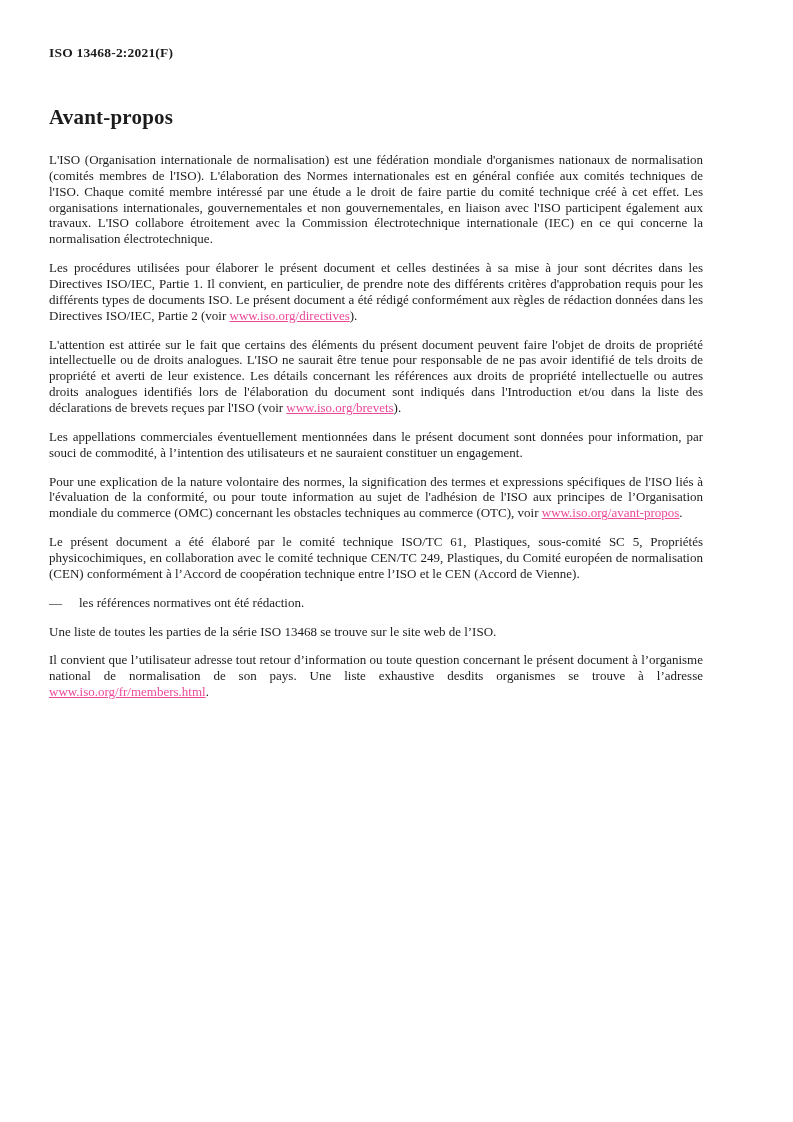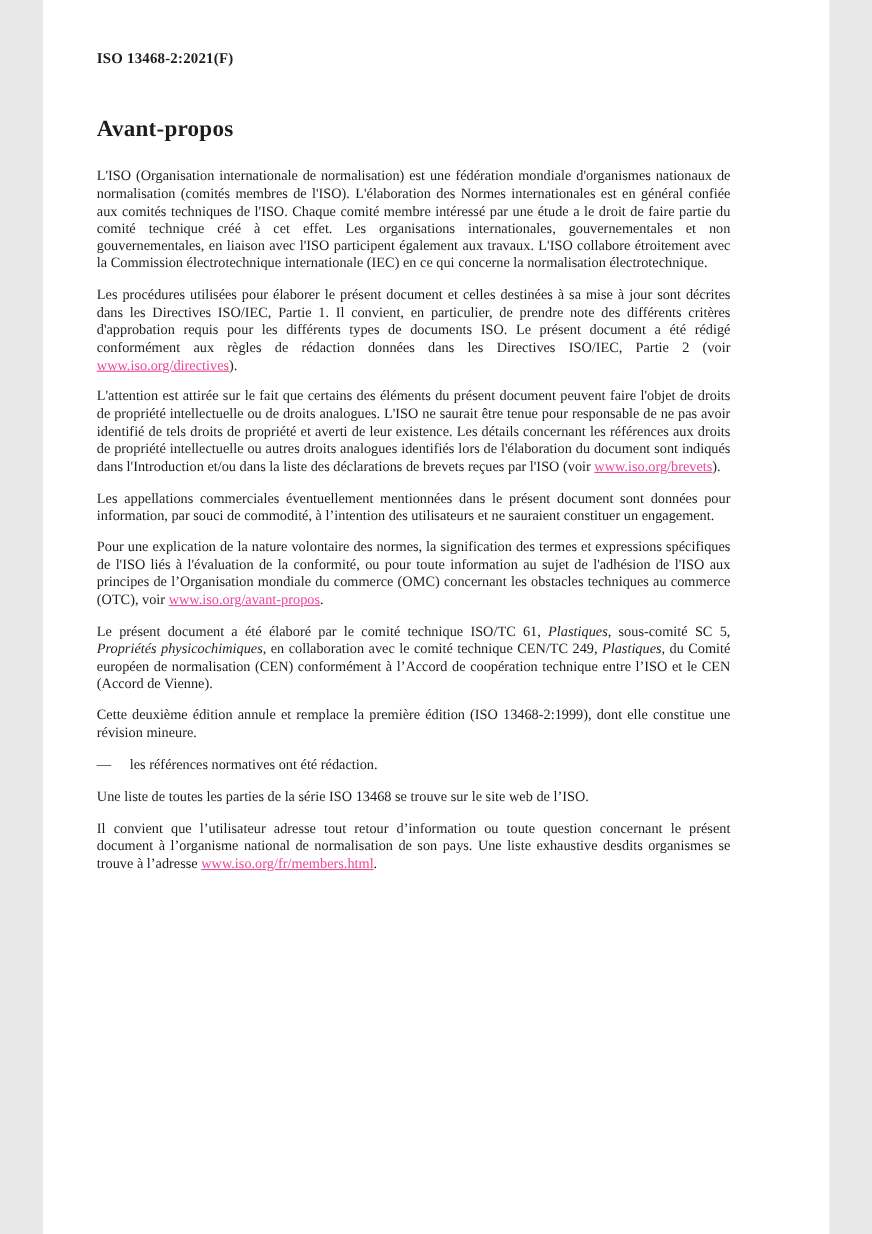--- a/index.html
+++ b/index.html
@@ -1,18 +1,18 @@
 <!DOCTYPE html>
 <html><head>
 <meta charset="utf-8">
 <style>
   html, body { margin: 0; padding: 0; background: #e8e8e8; }
   .page {
     position: relative;
-    width: 715px;
+    width: 793px;
     height: 1122px;
     margin: 0 auto;
     background: #ffffff;
     font-family: "Liberation Serif", "DejaVu Serif", serif;
     color: #1c1c1c;
     overflow: hidden;
   }
   .content {
     position: absolute;
     left: 49px;
@@ -34,21 +34,21 @@
     font-size: 13px;
     line-height: 1.22;
     text-align: justify;
     margin: 0 0 13px 0;
   }
   .para a {
     color: #ec4899;
     text-decoration: underline;
     cursor: pointer;
   }
-  .para .it { font-style: italic; }
+  .para .it { }
   .para.list-item {
     padding-left: 30px;
     position: relative;
     text-align: left;
   }
   .para.list-item .dash {
     position: absolute;
     left: 0;
     top: 0;
   }
@@ -71,20 +71,19 @@
 
     <h1 class="fw-title">Avant-propos</h1>
 
     <div>
         <p class="para"><span>L'ISO (Organisation internationale de normalisation) est une fédération mondiale d'organismes nationaux de normalisation (comités membres de l'ISO). L'élaboration des Normes internationales est en général confiée aux comités techniques de l'ISO. Chaque comité membre intéressé par une étude a le droit de faire partie du comité technique créé à cet effet. Les organisations internationales, gouvernementales et non gouvernementales, en liaison avec l'ISO participent également aux travaux. L'ISO collabore étroitement avec la Commission électrotechnique internationale (IEC) en ce qui concerne la normalisation électrotechnique.</span></p>
         <p class="para"><span>Les procédures utilisées pour élaborer le présent document et celles destinées à sa mise à jour sont décrites dans les Directives ISO/IEC, Partie 1. Il convient, en particulier, de prendre note des différents critères d'approbation requis pour les différents types de documents ISO. Le présent document a été rédigé conformément aux règles de rédaction données dans les Directives ISO/IEC, Partie 2 (voir </span><a href="#">www.iso.org/directives</a><span>).</span></p>
         <p class="para"><span>L'attention est attirée sur le fait que certains des éléments du présent document peuvent faire l'objet de droits de propriété intellectuelle ou de droits analogues. L'ISO ne saurait être tenue pour responsable de ne pas avoir identifié de tels droits de propriété et averti de leur existence. Les détails concernant les références aux droits de propriété intellectuelle ou autres droits analogues identifiés lors de l'élaboration du document sont indiqués dans l'Introduction et/ou dans la liste des déclarations de brevets reçues par l'ISO (voir </span><a href="#">www.iso.org/brevets</a><span>).</span></p>
         <p class="para"><span>Les appellations commerciales éventuellement mentionnées dans le présent document sont données pour information, par souci de commodité, à l’intention des utilisateurs et ne sauraient constituer un engagement.</span></p>
         <p class="para"><span>Pour une explication de la nature volontaire des normes, la signification des termes et expressions spécifiques de l'ISO liés à l'évaluation de la conformité, ou pour toute information au sujet de l'adhésion de l'ISO aux principes de l’Organisation mondiale du commerce (OMC) concernant les obstacles techniques au commerce (OTC), voir </span><a href="#">www.iso.org/avant-propos</a><span>.</span></p>
         <p class="para"><span>Le présent document a été élaboré par le comité technique ISO/TC 61, </span><span class="it">Plastiques</span><span>, sous-comité SC 5, </span><span class="it">Propriétés physicochimiques,</span><span> en collaboration avec le comité technique CEN/TC 249, </span><span class="it">Plastiques,</span><span> du Comité européen de normalisation (CEN) conformément à l’Accord de coopération technique entre l’ISO et le CEN (Accord de Vienne).</span></p>
-        <p class="para"><span>Cette deuxième édition annule et remplace la première édition (ISO 13468-2:1999), dont elle constitue une révision mineure.</span></p>
         <p class="para list-item"><span class="dash">—</span><span>les références normatives ont été rédaction.</span></p>
         <p class="para"><span>Une liste de toutes les parties de la série ISO 13468 se trouve sur le site web de l’ISO.</span></p>
         <p class="para"><span>Il convient que l’utilisateur adresse tout retour d’information ou toute question concernant le présent document à l’organisme national de normalisation de son pays. Une liste exhaustive desdits organismes se trouve à l’adresse </span><a href="#">www.iso.org/fr/members.html</a><span>.</span></p>
       </div>
   </div>
 
 </div>
 
 </body></html>

